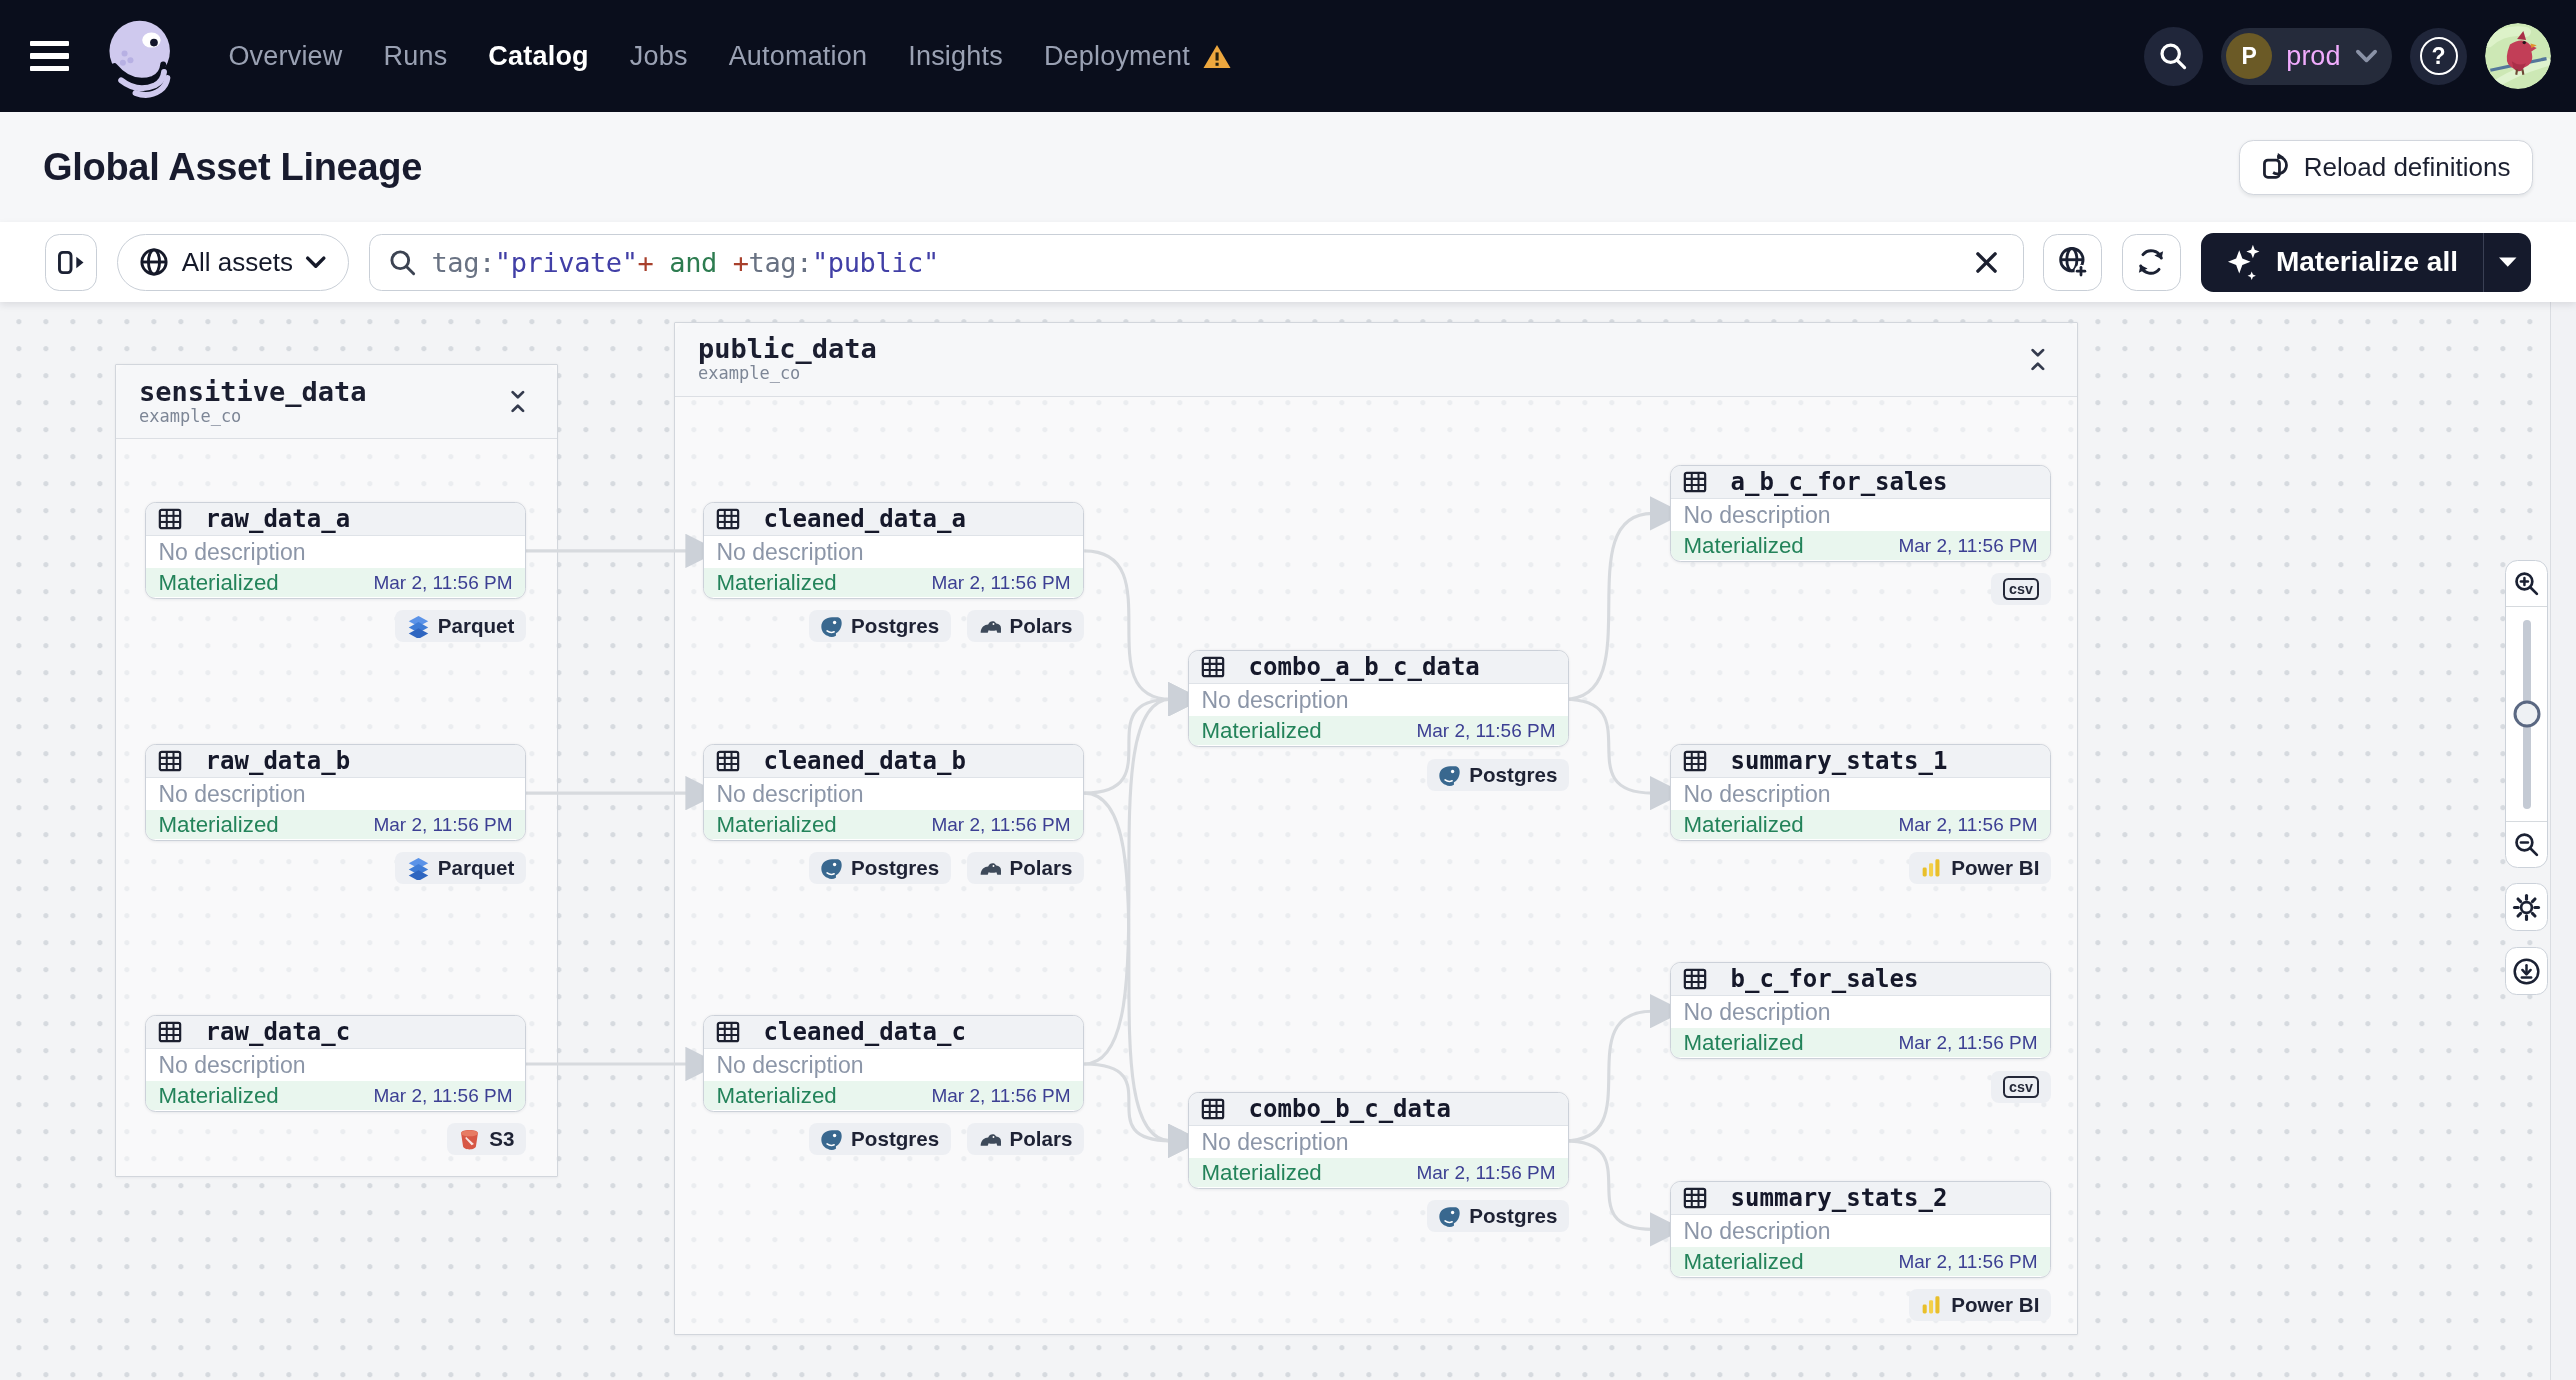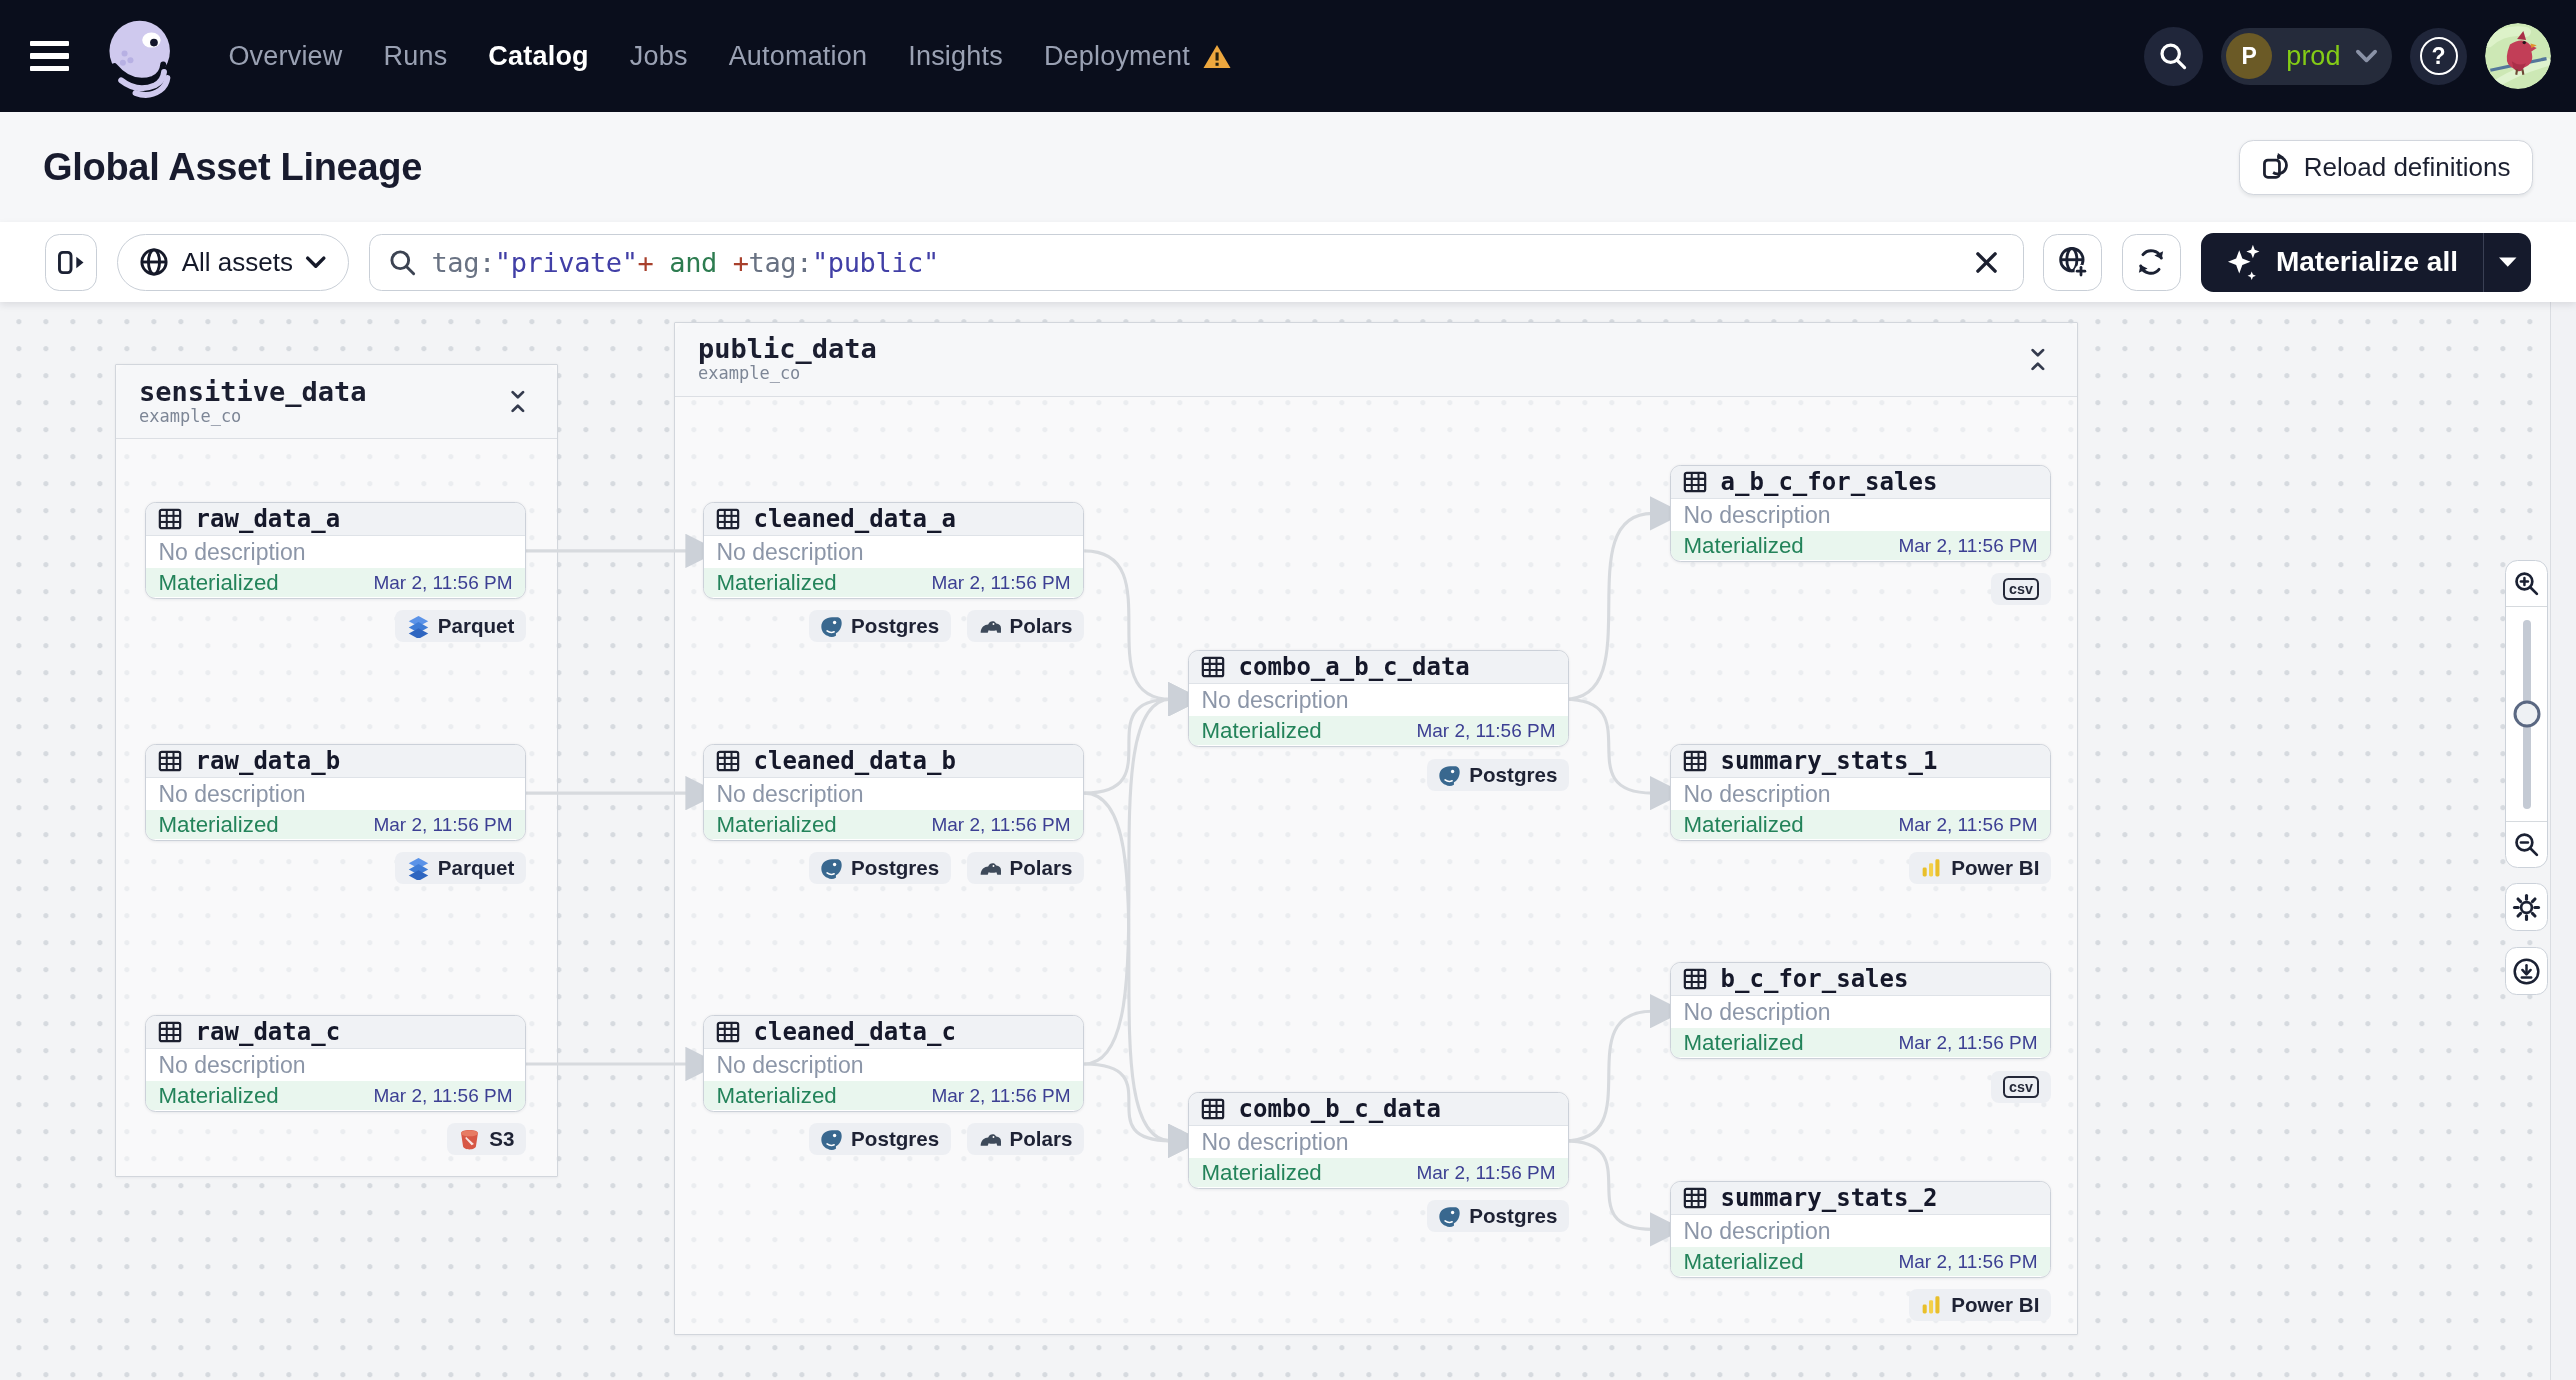--- a/index.html
+++ b/index.html
@@ -17,21 +17,21 @@
   .navlinks{display:flex;align-items:flex-end;gap:41px;margin-left:46px;}
   .navlink{font-size:27px;color:#9aa1b3;font-weight:500;cursor:pointer;letter-spacing:0.2px;}
   .navlink.active{color:#ffffff;font-weight:700;}
   .navlink-wrap{display:flex;align-items:center;gap:12.5px;}
   .nav-spacer{flex:1;}
   .nav-right{display:flex;align-items:center;gap:18px;}
   .nav-circle{width:59px;height:59px;border-radius:50%;background:#20263a;display:flex;align-items:center;justify-content:center;cursor:pointer;}
   .prod-chip{height:57px;border-radius:30px;background:#252b3b;display:flex;align-items:center;padding:5.4px 14.3px 5.4px 5.4px;gap:14.3px;cursor:pointer;}
   .prod-avatar{width:46px;height:46px;border-radius:50%;background:#6b5a26;color:#fff;font-size:23px;font-weight:700;
                display:flex;align-items:center;justify-content:center;}
-  .prod-name{color:#84cc16;font-size:27px;font-weight:500;}
+  .prod-name{color:#f0abfc;font-size:27px;font-weight:500;}
   .help-circle{width:57px;height:57px;border-radius:50%;background:#20263a;display:flex;align-items:center;justify-content:center;cursor:pointer;}
   .help-q{width:38px;height:38px;border:2.7px solid #fff;border-radius:50%;color:#fff;font-size:23px;font-weight:700;
           display:flex;align-items:center;justify-content:center;}
   .user-avatar{width:66px;height:66px;border-radius:50%;overflow:hidden;cursor:pointer;}
 
   
   .pageheader{position:absolute;left:0;top:112px;width:2576px;height:110px;background:#f6f7f9;
               display:flex;align-items:center;justify-content:space-between;padding:0 43px;}
   .page-title{font-size:38px;font-weight:700;color:#181b2e;letter-spacing:-0.3px;}
   .reload-btn{height:55px;background:#fff;border:1.8px solid #d2d6dd;border-radius:14.3px;display:flex;align-items:center;
@@ -68,21 +68,21 @@
                 display:flex;align-items:center;justify-content:space-between;padding:0 21.5px 0 23px;}
   .group-name{font-size:27px;font-weight:700;color:#1b1e30;line-height:30px;}
   .group-sub{font-size:17px;color:#7d8696;line-height:19.7px;}
   .collapse-btn{cursor:pointer;display:flex;align-items:center;justify-content:center;width:36px;height:36px;}
 
   .edges{position:absolute;left:0;top:0;width:2576px;height:1079px;z-index:2;pointer-events:none;}
 
   .node{position:absolute;width:381px;height:97px;border:1.8px solid #ccd1d9;border-radius:10.7px;background:#fff;
         overflow:hidden;z-index:3;box-shadow:0 0.9px 2.7px rgba(20,24,38,.07);cursor:pointer;}
   .node-header{height:33px;background:#f0f2f5;border-bottom:0.9px solid #dfe3e8;display:flex;align-items:center;
-               gap:14px;padding:0 11.6px;font-size:24px;font-weight:700;color:#15182a;}
+               gap:24px;padding:0 11.6px;font-size:24px;font-weight:700;color:#15182a;}
   .node-desc{height:32px;background:#fff;display:flex;align-items:center;padding:0 12.5px;font-size:23px;color:#8c96a8;}
   .node-status{height:29px;background:#e9f6ee;display:flex;align-items:center;justify-content:space-between;padding:0 12.5px;}
   .st-label{font-size:22.3px;color:#23835a;}
   .st-time{font-size:19px;color:#3c3f93;font-weight:500;}
 
   .tagrow{position:absolute;width:381px;height:32px;display:flex;justify-content:flex-end;gap:16px;z-index:3;}
   .chip{height:32px;background:#edeff3;border-radius:8px;display:flex;align-items:center;gap:8px;padding:0 11.6px;
         font-size:20.6px;font-weight:700;color:#1e2234;cursor:pointer;}
   .csv-box{border:2.2px solid #242838;border-radius:5.4px;padding:0px 4.5px;font-size:14.3px;font-weight:700;line-height:18px;color:#242838;}
 

